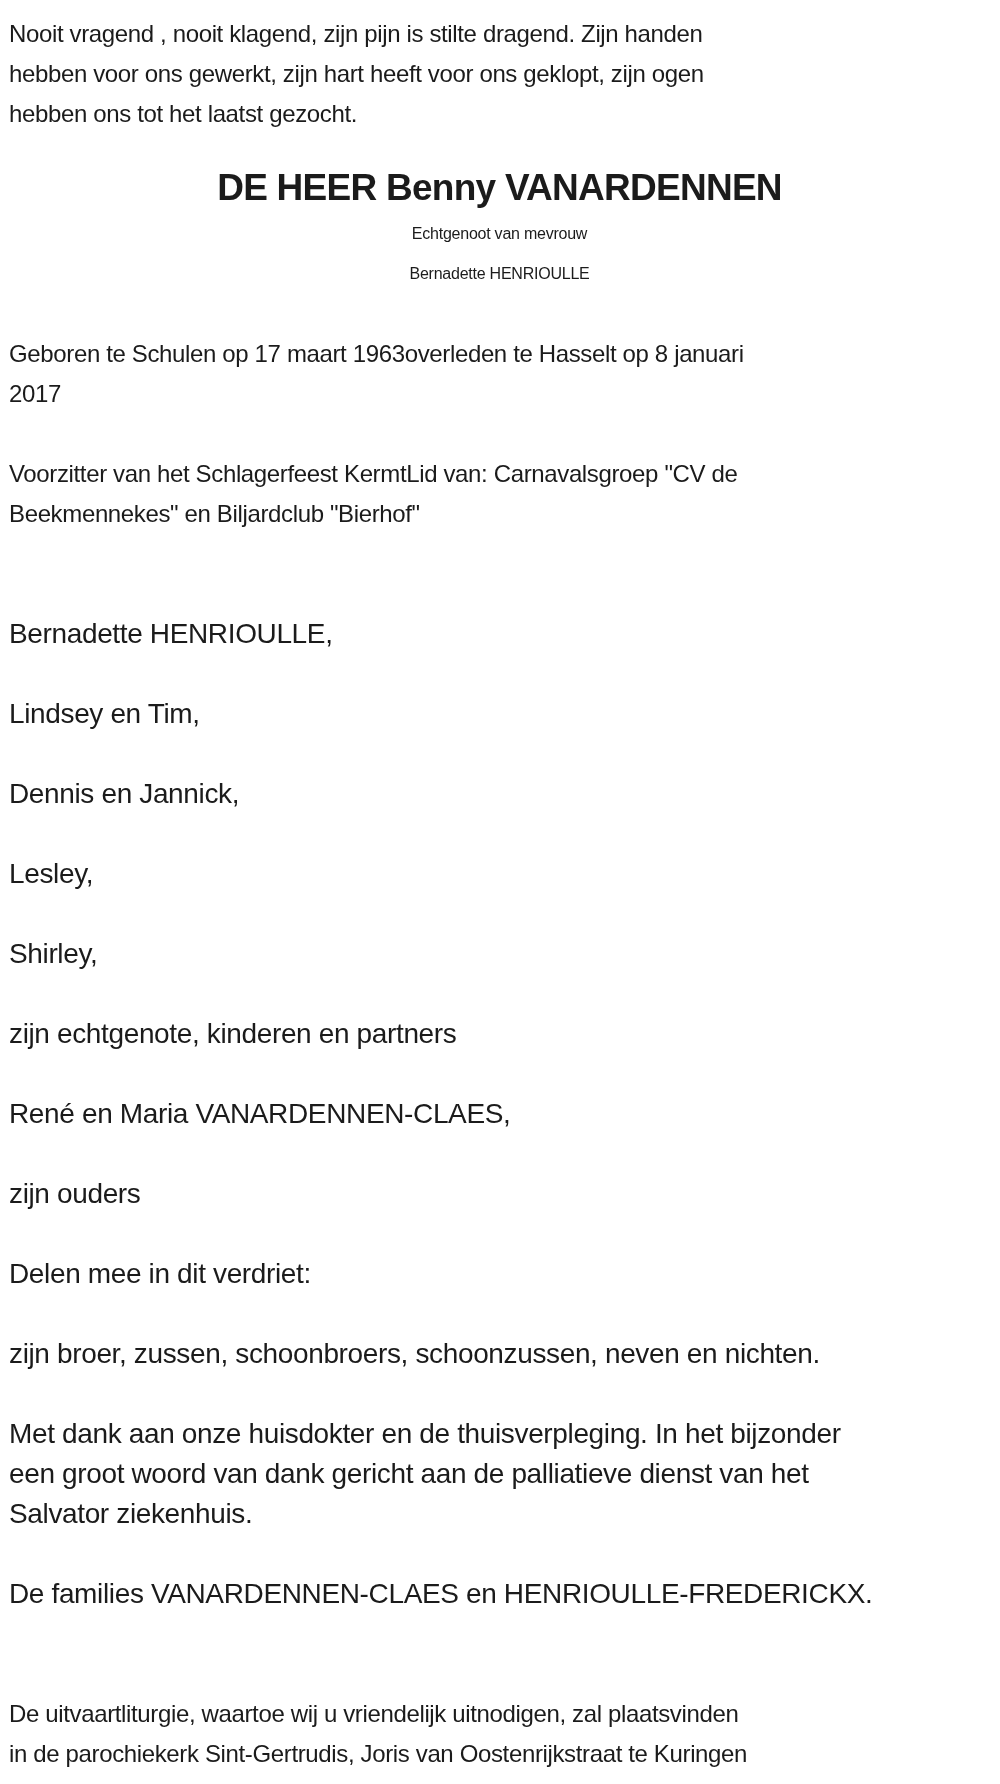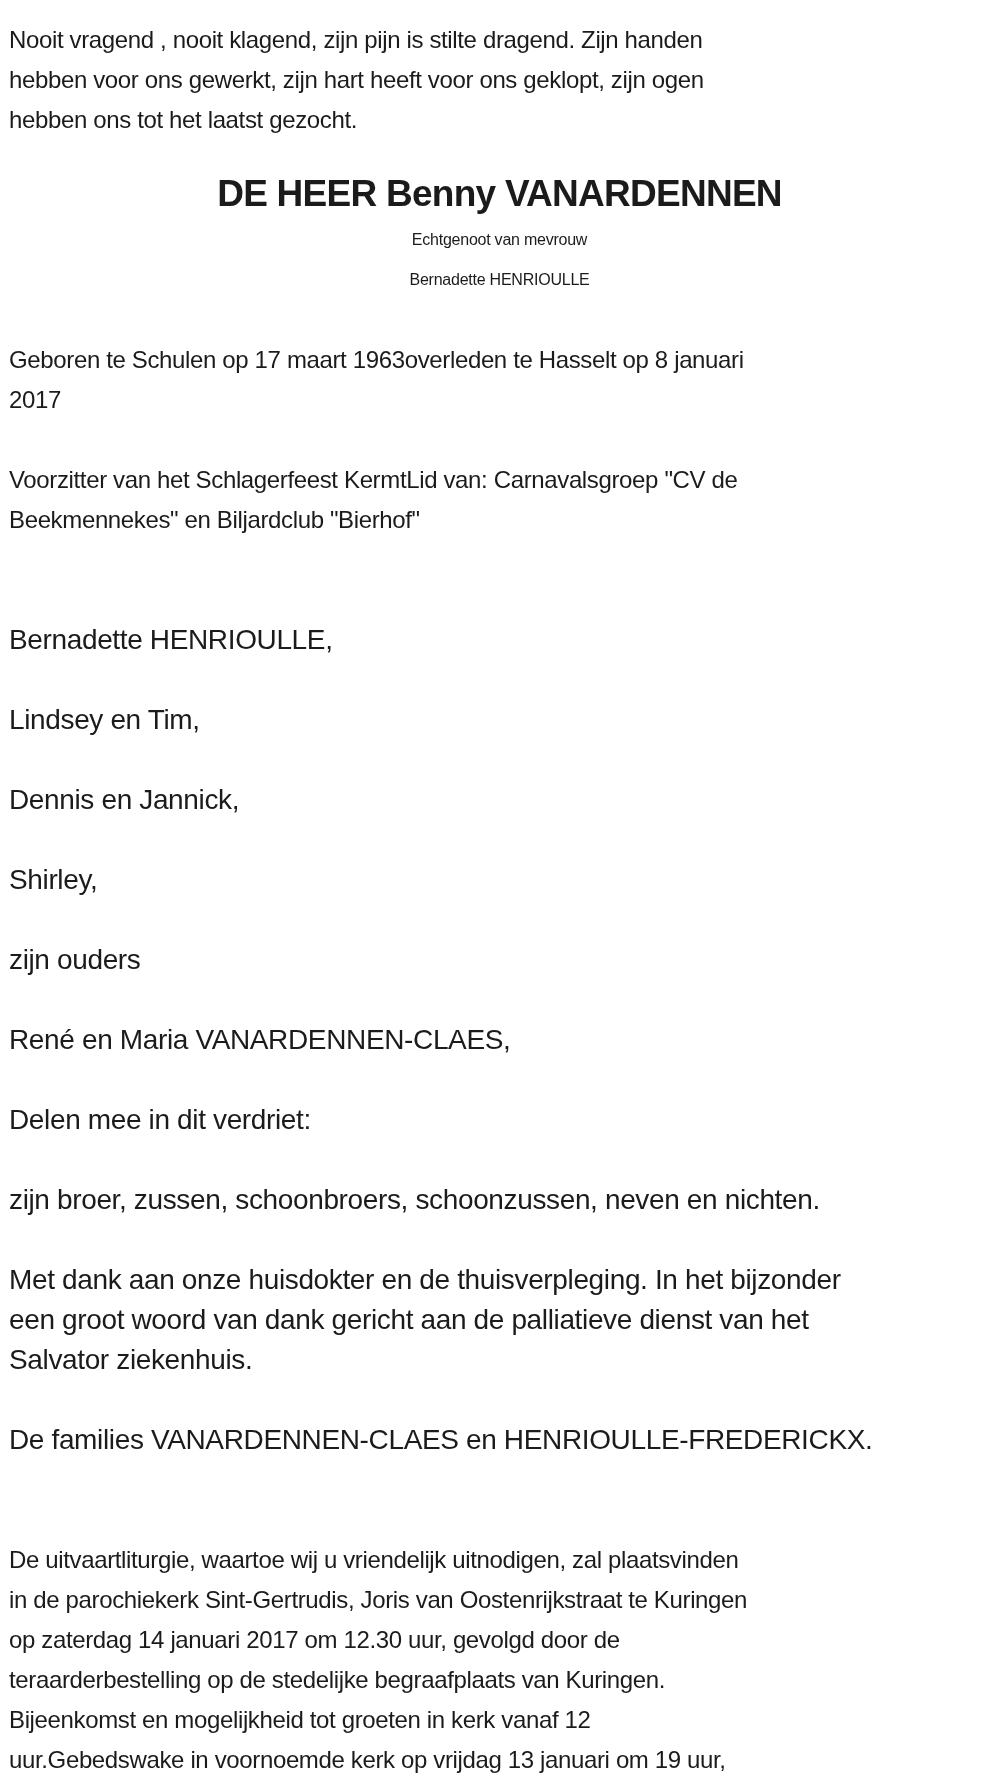--- a/index.html
+++ b/index.html
@@ -17,21 +17,21 @@
     padding: 6px 10px 24px 9px;
   }
   .doc p, .doc .line-block {
     margin: 40px 0 0 0;
     font-size: 24px;
     line-height: 40px;
     letter-spacing: -0.015em;
     white-space: pre-line;
   }
   .doc p.first {
-    margin-top: 14px;
+    margin-top: 8px;
   }
   .deceased-header {
     margin: 0;
     text-align: center;
   }
   .deceased-header h1 {
     margin: 28px 0 0 0;
     font-size: 37px;
     line-height: 52px;
     font-weight: 700;
@@ -67,23 +67,25 @@
   <p>Geboren te Schulen op 17 maart 1963overleden te Hasselt op 8 januari
 2017</p>
 
   <p>Voorzitter van het Schlagerfeest KermtLid van: Carnavalsgroep "CV de
 Beekmennekes" en Biljardclub "Bierhof"</p>
 
   <div class="line-block">
     <div>Bernadette HENRIOULLE,</div>
     <div>Lindsey en Tim,</div>
     <div>Dennis en Jannick,</div>
+    <div>Lesley,</div>
     <div>Shirley,</div>
+    <div>zijn echtgenote, kinderen en partners</div>
+    <div>René en Maria VANARDENNEN-CLAES,</div>
     <div>zijn ouders</div>
-    <div>René en Maria VANARDENNEN-CLAES,</div>
     <div>Delen mee in dit verdriet:</div>
     <div>zijn broer, zussen, schoonbroers, schoonzussen, neven en nichten.</div>
     <div>Met dank aan onze huisdokter en de thuisverpleging. In het bijzonder
 een groot woord van dank gericht aan de palliatieve dienst van het
 Salvator ziekenhuis.</div>
     <div>De families VANARDENNEN-CLAES en HENRIOULLE-FREDERICKX.</div>
   </div>
 
   <p>De uitvaartliturgie, waartoe wij u vriendelijk uitnodigen, zal plaatsvinden
 in de parochiekerk Sint-Gertrudis, Joris van Oostenrijkstraat te Kuringen

